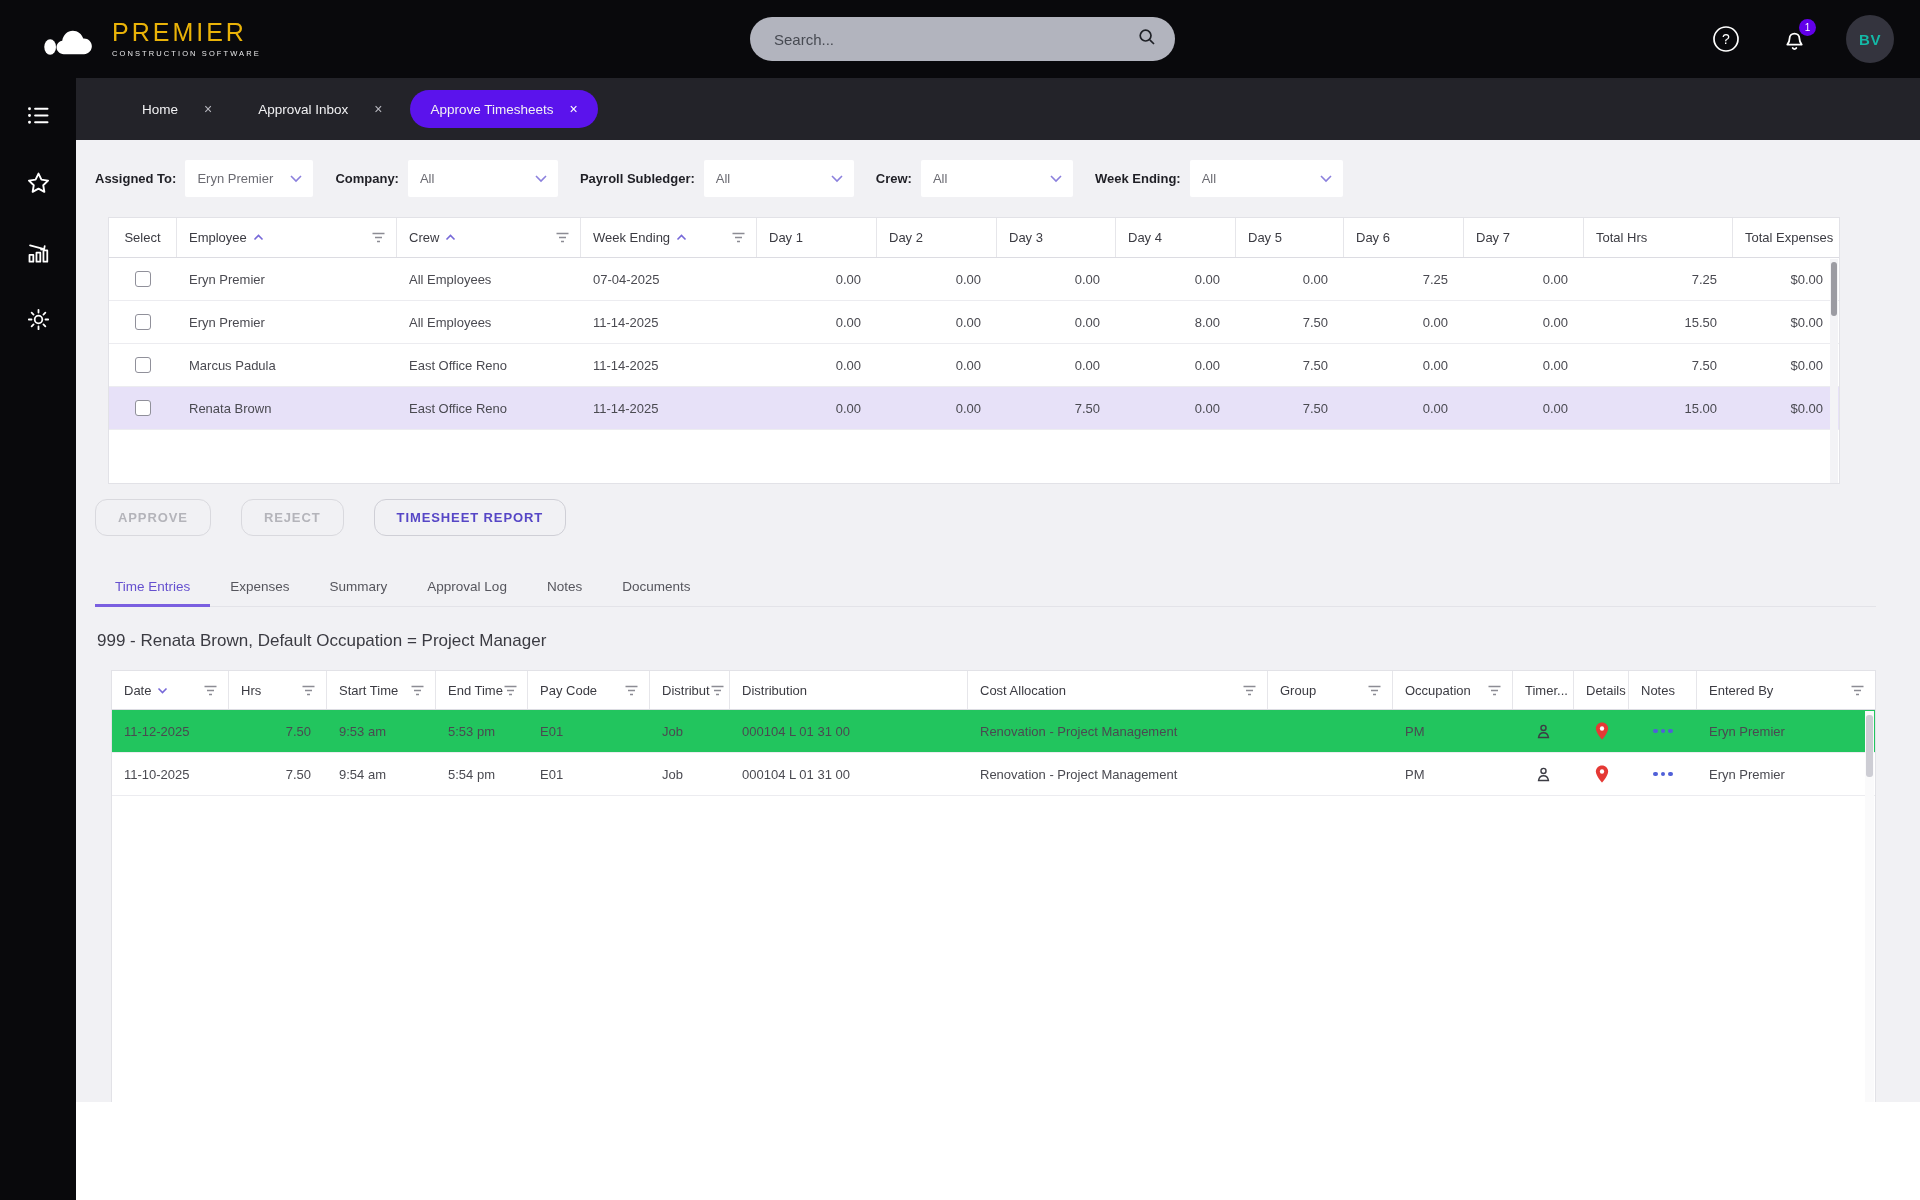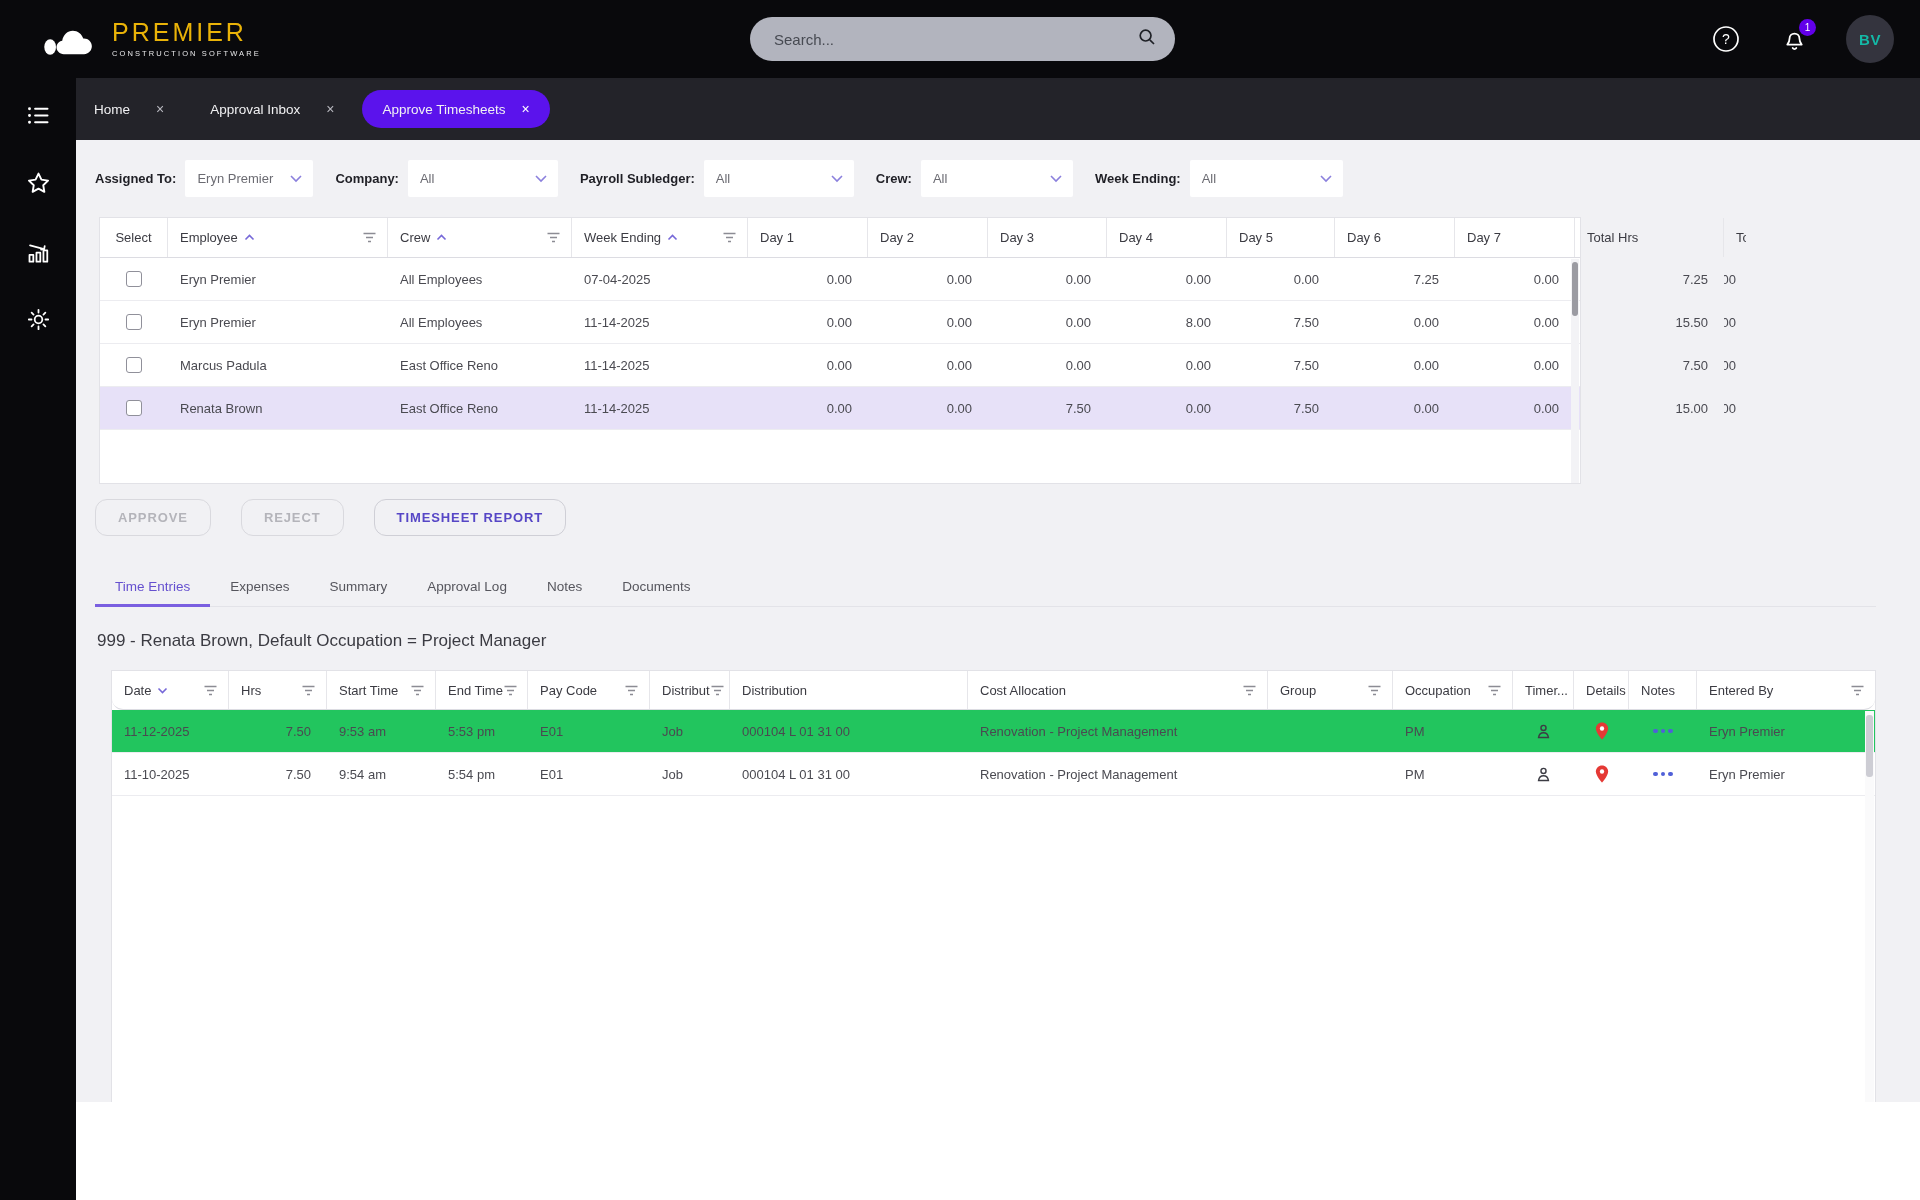--- a/index.html
+++ b/index.html
@@ -18,21 +18,21 @@
   .top-actions { position:absolute; right:26px; top:0; height:78px; display:flex; align-items:center; gap:36px; }
   .icon-btn { position:relative; width:32px; height:32px; display:flex; align-items:center; justify-content:center; cursor:pointer; }
   .badge { position:absolute; top:-4px; right:-6px; min-width:17px; height:17px; border-radius:9px; background:#6200ea; color:#fff; font-size:10px; display:flex; align-items:center; justify-content:center; padding:0 4px; }
   .avatar { width:48px; height:48px; border-radius:50%; background:#34343e; color:#14b8a6; font-size:15px; font-weight:700; display:flex; align-items:center; justify-content:center; letter-spacing:.5px; cursor:pointer; }
 
   
   .sidebar { position:absolute; top:78px; left:0; width:76px; height:1122px; background:#09090c; display:flex; flex-direction:column; align-items:center; padding-top:22px; gap:34px; z-index:4; }
   .side-item { width:34px; height:34px; display:flex; align-items:center; justify-content:center; cursor:pointer; }
 
   
-  .tabbar { position:absolute; top:78px; left:76px; width:1844px; height:62px; background:#232329; display:flex; align-items:center; gap:10px; }
+  .tabbar { position:absolute; top:78px; left:76px; width:1844px; height:62px; background:#232329; display:flex; align-items:center; padding-left:48px; gap:10px; }
   .wtab { display:flex; align-items:center; gap:26px; padding:0 18px; height:40px; color:#f1f1f3; font-size:13.5px; cursor:pointer; }
   .wtab .x { color:#b9b9c0; font-size:14px; line-height:1; cursor:pointer; }
   .wtab.active { background:#5b13ec; border-radius:20px; height:38px; gap:16px; padding:0 20px; }
   .wtab.active .x { color:#fff; }
 
   
   .content { position:absolute; top:140px; left:76px; width:1844px; height:962px; background:#f1f1f4; }
   .bottom-strip { position:absolute; top:1102px; left:76px; width:1844px; height:98px; background:#ffffff; }
 
   
@@ -47,21 +47,21 @@
   .card { background:#fff; border:1px solid #e2e2e7; position:relative; }
   .hc { display:flex; align-items:center; font-size:13px; color:#3b3b42; font-weight:500; border-right:1px solid #e6e6ea; padding:0 10px 0 12px; overflow:hidden; white-space:nowrap; }
   .hc:last-child { border-right:none; }
   .hc .fic { margin-left:auto; flex:0 0 auto; }
   .hc .sc { margin-left:6px; flex:0 0 auto; }
   .bc { display:flex; align-items:center; font-size:13px; color:#4a4a51; padding:0 10px 0 12px; overflow:hidden; white-space:nowrap; }
   .bc.num { justify-content:flex-end; padding-right:16px; }
   .center { justify-content:center; padding:0; }
 
   
-  .card1 { margin-left:23px; width:1482px; }
+  .card1 { margin-left:32px; width:1732px; }
   .g1-row { display:grid; grid-template-columns:68px 220px 184px 176px 120px 120px 119px 120px 108px 120px 120px 149px 1fr; }
   .g1-head { height:40px; border-bottom:1px solid #dcdce2; }
   .g1-body { height:43px; border-bottom:1px solid #ececf0; cursor:pointer; }
   .g1-body.sel { background:#e7e1f8; }
   .g1-filler { height:53px; }
   .cb { appearance:none; -webkit-appearance:none; width:16px; height:16px; border:1.6px solid #90909a; border-radius:3px; background:#fff; cursor:pointer; }
 
   .vscroll { position:absolute; top:41px; right:1px; width:8px; height:224px; background:#f3f3f6; }
   .vscroll .thumb { position:absolute; top:3px; left:1px; width:6px; height:54px; background:#9b9ba2; border-radius:3px; }
 
@@ -75,21 +75,21 @@
   .dtabs { margin:30px 0 0 19px; width:1781px; display:flex; border-bottom:1px solid #e3e3e8; }
   .dtab { padding:0 20px; height:40px; display:flex; align-items:center; font-size:13.5px; color:#56565d; font-weight:500; cursor:pointer; position:relative; }
   .dtab.active { color:#6550cf; }
   .dtab.active::after { content:""; position:absolute; left:0; right:0; bottom:-1px; height:3px; background:#7a5fe0; }
 
   .detail-title { margin:24px 0 0 21px; font-size:17px; color:#3b3b42; }
 
   
   .card2 { margin:19px 0 0 35px; width:1765px; height:437px; overflow:hidden; }
   .g2-row { display:grid; grid-template-columns:117px 98px 109px 92px 122px 80px 238px 300px 125px 120px 61px 55px 68px 1fr; }
-  .g2-head { height:39px; border-bottom:1px solid #dcdce2;border-radius:11px; }
+  .g2-head { height:39px; border-bottom:1px solid #dcdce2; }
   .g2-body { height:43px; border-bottom:1px solid #ececf0; cursor:pointer; }
   .g2-body.sel { background:#22c55e; }
   .vscroll2 { position:absolute; top:40px; right:1px; width:9px; height:396px; background:#fafafb; }
   .vscroll2 .thumb { position:absolute; top:4px; left:1px; width:7px; height:62px; background:#cdcdd4; border-radius:3px; }
 
   .dots { display:flex; gap:3px; align-items:center; justify-content:center; }
   .dots i { width:4.5px; height:4.5px; border-radius:50%; background:#5060d8; }
 </style>
 </head>
 <body>

